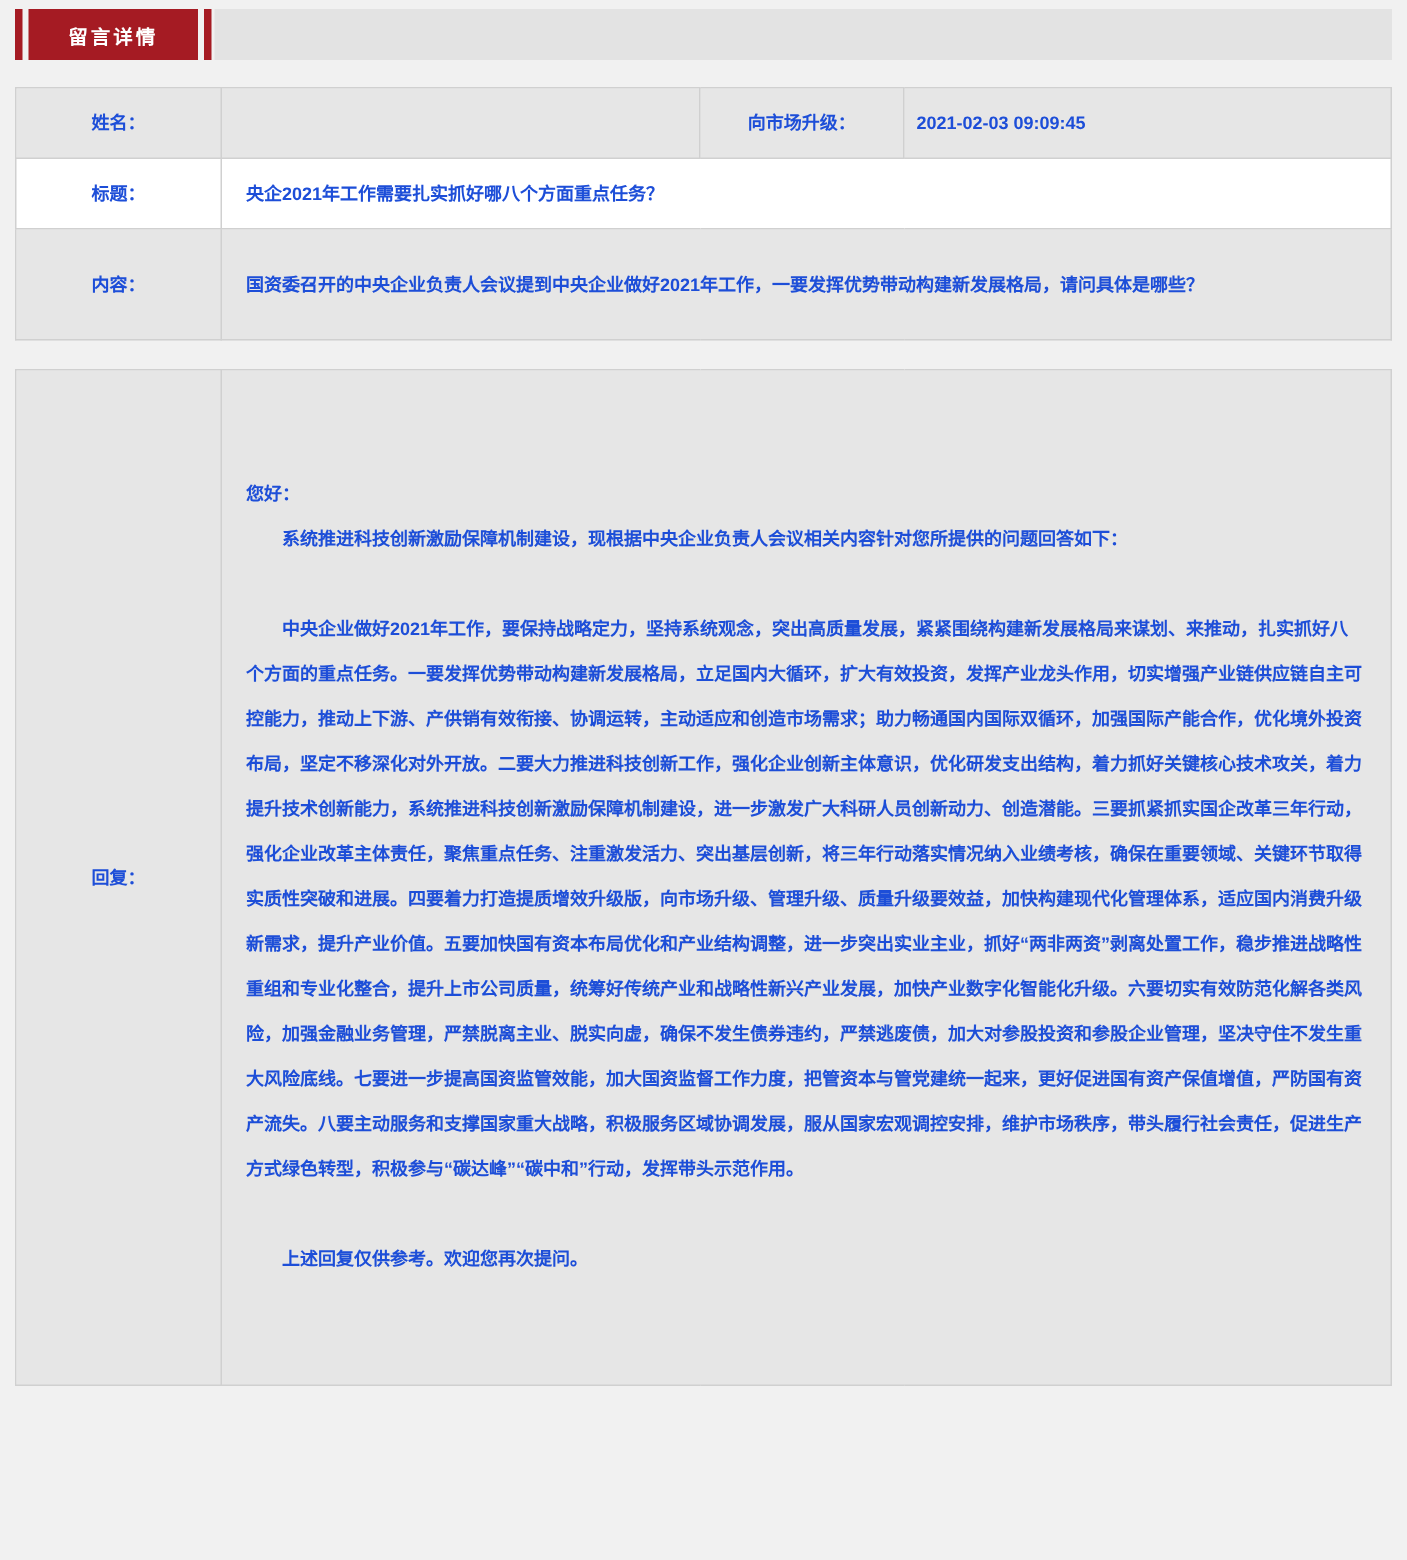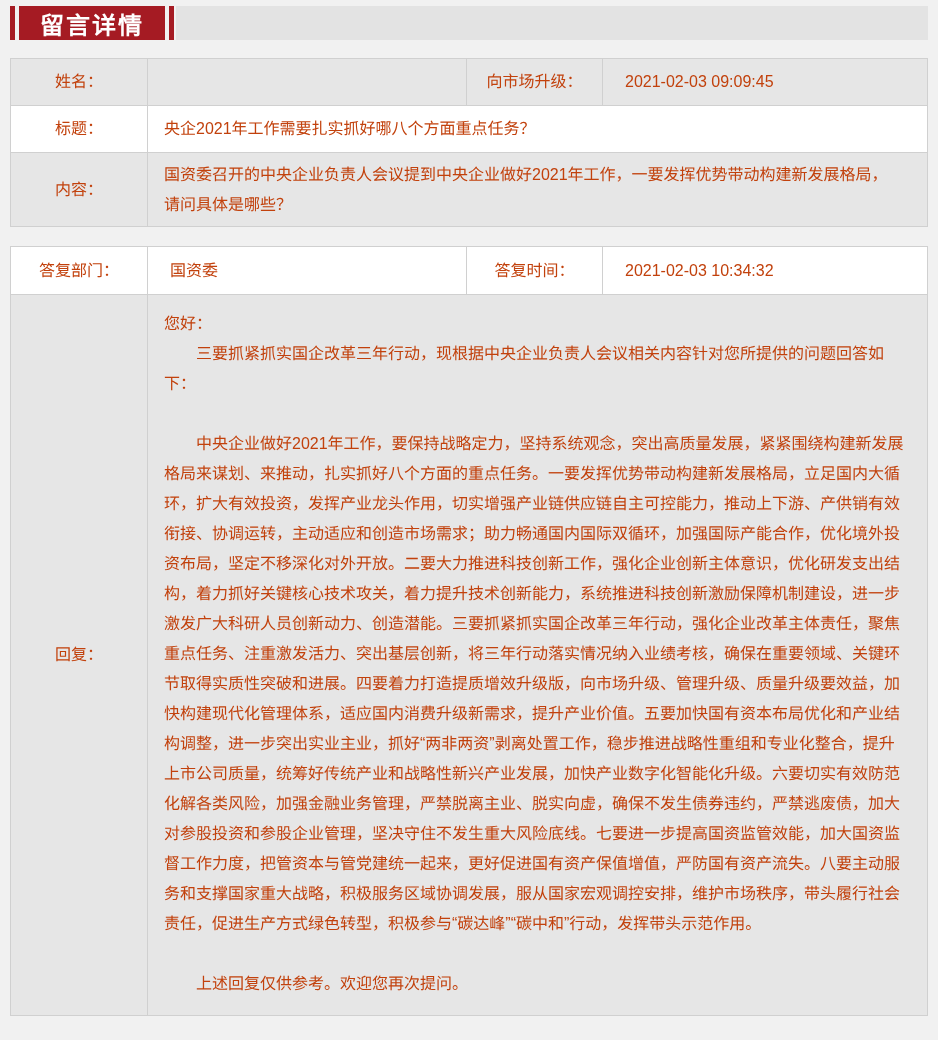--- a/index.html
+++ b/index.html
@@ -12,39 +12,40 @@
   .page { width: 938px; padding: 6px 10px 10px 10px; }
 
   
   .banner { display: flex; align-items: stretch; height: 34px; margin-bottom: 18px; }
   .banner .vbar {
     width: 5px; background: #a51b23; flex: 0 0 auto;
   }
   .banner .vbar.left  { margin-right: 4px; }
   .banner .vbar.right { margin-right: 2px; }
   .banner .ribbon {
-    width: 146px; background: #a51b23; color: #fff;
-    font-size: 24px; font-weight: bold; letter-spacing: 2px;
+    width: 113px; background: #a51b23; color: #fff;
+    font-size: 13px; font-weight: bold; letter-spacing: 2px;
     display: flex; align-items: center; justify-content: center;
     margin-right: 4px; flex: 0 0 auto;
   }
   .banner .strip { flex: 1 1 auto; background: #e3e3e3; }
 
   
   table.info {
     width: 100%; border-collapse: collapse; table-layout: fixed;
     margin-bottom: 19px; background: #fff;
   }
   table.info td {
     border: 1px solid #d0d0d0;
-    font-size: 16px; line-height: 30px; color: #c2410c;
+    font-size: 12px; line-height: 30px; color: #1d4ed8;
     vertical-align: middle;
+    font-weight: bold;
   }
   td.lbl { text-align: center; }
-  td.val { text-align: left; padding: 6px 10px 6px 22px; }
+  td.val { text-align: left; padding: 6px 10px 6px 8px; }
   td.val-wide { text-align: left; padding: 6px 25px 6px 16px; }
   tr.row-gray td { background: #e6e6e6; }
   tr.row-white td { background: #ffffff; }
   tr.h47 { height: 47px; }
   tr.h48 { height: 48px; }
   tr.h74 { height: 74px; }
 
   
   td.reply-cell {
     vertical-align: top;
@@ -97,32 +98,26 @@
   <section>
 
     <table class="info" style="margin-bottom:0;">
       <colgroup>
         <col style="width:137px">
           <col style="width:319px">
           <col style="width:136px">
           <col>
       </colgroup>
       <tbody>
-          <tr class="row-white h48">
-        <td class="lbl">答复部门：</td>
-        <td class="val">国资委</td>
-        <td class="lbl">答复时间：</td>
-        <td class="val">2021-02-03 10:34:32</td>
-      </tr>
       <tr class="row-gray">
         <td class="lbl">回复：</td>
         <td class="reply-cell" colspan="3">
           <div class="reply-body">
                 <p>您好：</p>
-                <p>三要抓紧抓实国企改革三年行动，现根据中央企业负责人会议相关内容针对您所提供的问题回答如下：</p>
+                <p>系统推进科技创新激励保障机制建设，现根据中央企业负责人会议相关内容针对您所提供的问题回答如下：</p>
                 <p></p>
                 <p>中央企业做好2021年工作，要保持战略定力，坚持系统观念，突出高质量发展，紧紧围绕构建新发展格局来谋划、来推动，扎实抓好八个方面的重点任务。一要发挥优势带动构建新发展格局，立足国内大循环，扩大有效投资，发挥产业龙头作用，切实增强产业链供应链自主可控能力，推动上下游、产供销有效衔接、协调运转，主动适应和创造市场需求；助力畅通国内国际双循环，加强国际产能合作，优化境外投资布局，坚定不移深化对外开放。二要大力推进科技创新工作，强化企业创新主体意识，优化研发支出结构，着力抓好关键核心技术攻关，着力提升技术创新能力，系统推进科技创新激励保障机制建设，进一步激发广大科研人员创新动力、创造潜能。三要抓紧抓实国企改革三年行动，强化企业改革主体责任，聚焦重点任务、注重激发活力、突出基层创新，将三年行动落实情况纳入业绩考核，确保在重要领域、关键环节取得实质性突破和进展。四要着力打造提质增效升级版，向市场升级、管理升级、质量升级要效益，加快构建现代化管理体系，适应国内消费升级新需求，提升产业价值。五要加快国有资本布局优化和产业结构调整，进一步突出实业主业，抓好“两非两资”剥离处置工作，稳步推进战略性重组和专业化整合，提升上市公司质量，统筹好传统产业和战略性新兴产业发展，加快产业数字化智能化升级。六要切实有效防范化解各类风险，加强金融业务管理，严禁脱离主业、脱实向虚，确保不发生债券违约，严禁逃废债，加大对参股投资和参股企业管理，坚决守住不发生重大风险底线。七要进一步提高国资监管效能，加大国资监督工作力度，把管资本与管党建统一起来，更好促进国有资产保值增值，严防国有资产流失。八要主动服务和支撑国家重大战略，积极服务区域协调发展，服从国家宏观调控安排，维护市场秩序，带头履行社会责任，促进生产方式绿色转型，积极参与“碳达峰”“碳中和”行动，发挥带头示范作用。</p>
                 <p></p>
                 <p>上述回复仅供参考。欢迎您再次提问。</p>
               </div>
         </td>
       </tr>
     </tbody>
       </table>
   </section>

